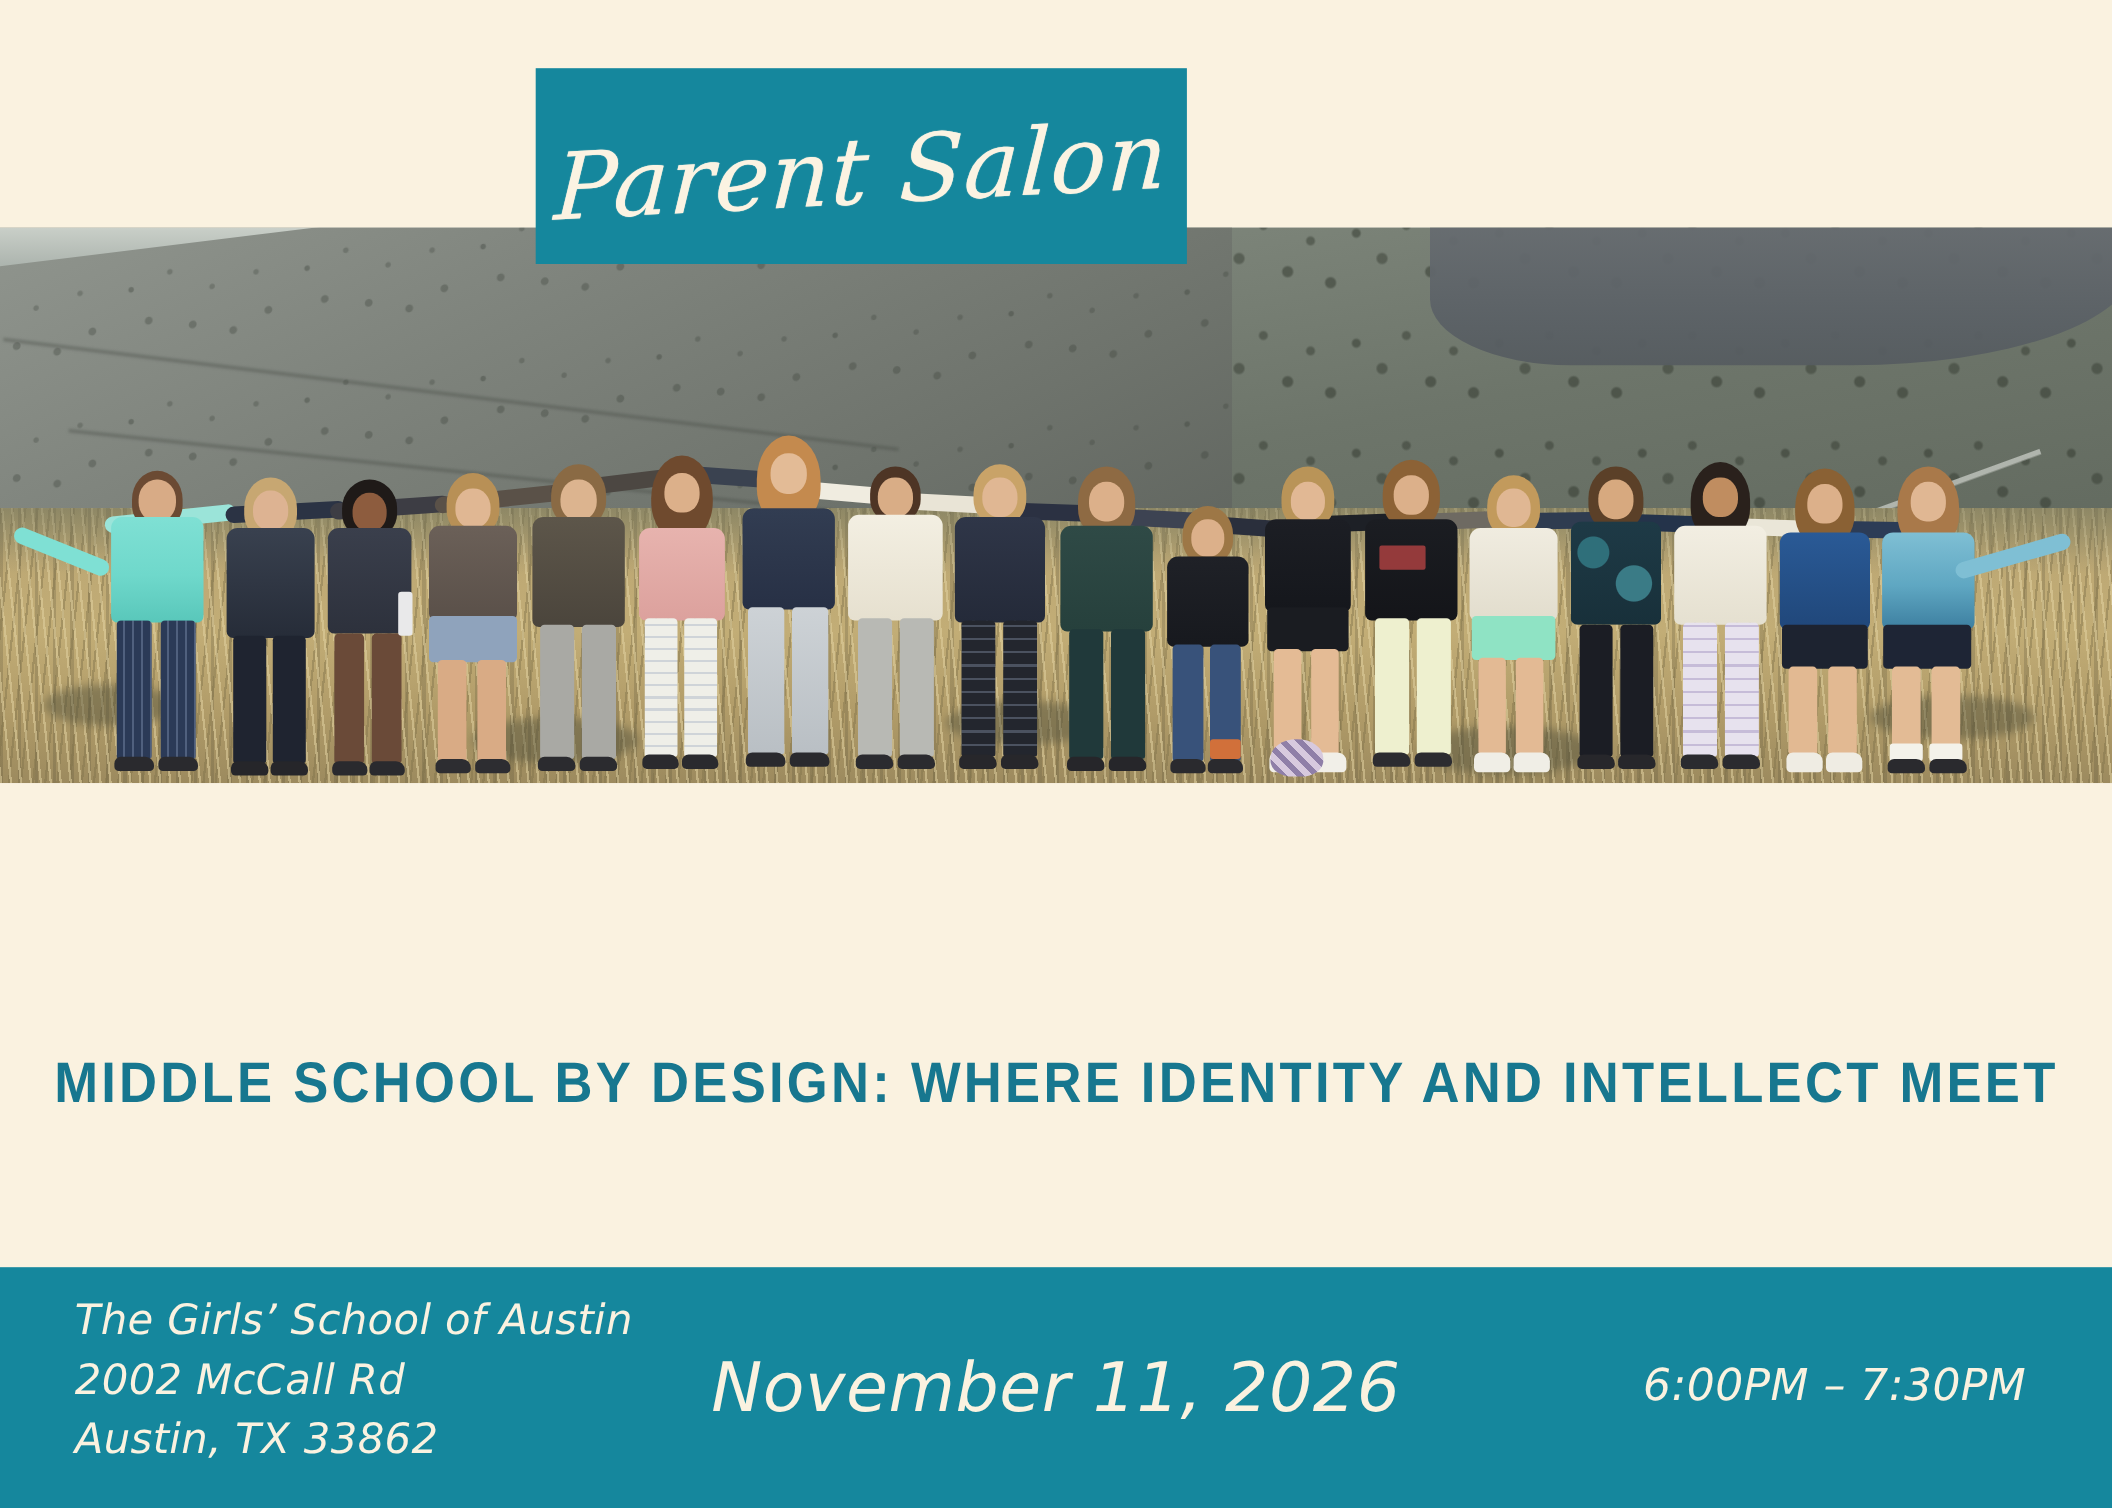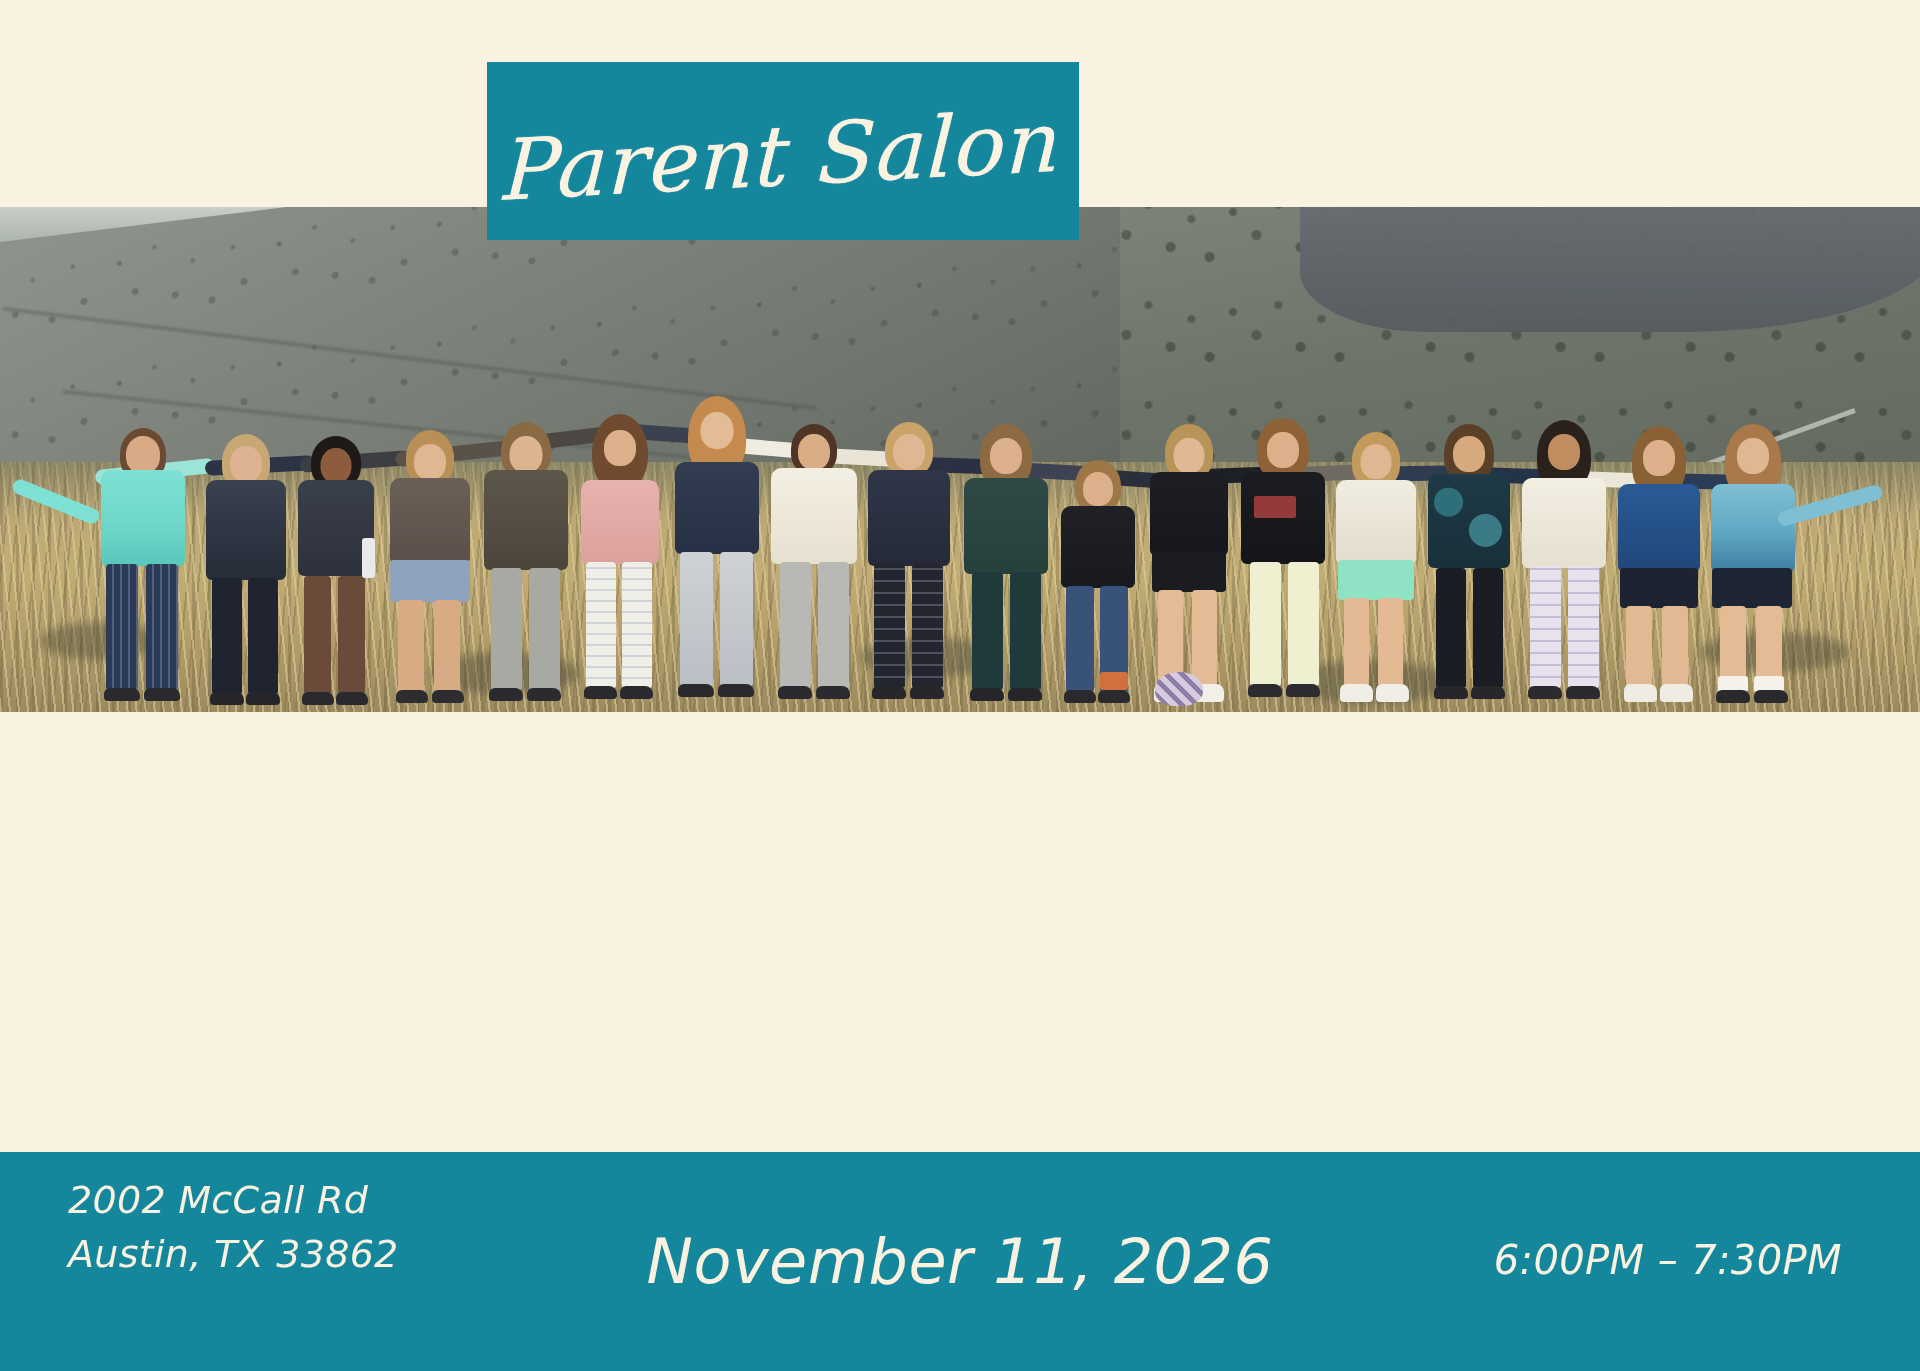--- a/index.html
+++ b/index.html
@@ -431,23 +431,27 @@
       </div>
 
       <div style="position:absolute;left:1155px;bottom:6px;width:48px;height:34px;border-radius:50% 50% 42% 42%;background:repeating-linear-gradient(45deg,#d7c9de 0 6px,#8f7fa8 6px 11px);"></div>
     </div>
   </div>
 
   <div class="title-box">
     <div class="title-script">Parent Salon</div>
   </div>
 
+  <div class="headline-wrap">
+    <div class="headline">Middle School by Design: Where Identity and Intellect Meet</div>
+  </div>
 
   <div class="footer">
     <div class="addr">
+      <div>The Girls’ School of Austin</div>
       <div>2002 McCall Rd</div>
       <div>Austin, TX 33862</div>
     </div>
     <div class="date">November 11, 2026</div>
     <div class="time">6:00PM – 7:30PM</div>
   </div>
 
 </div>
 
 </body></html>

